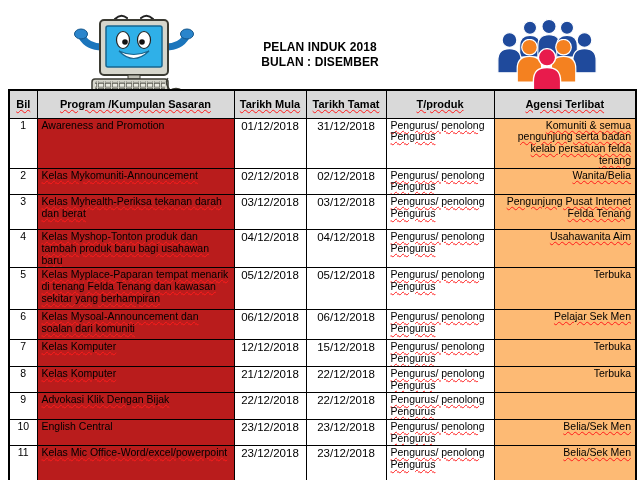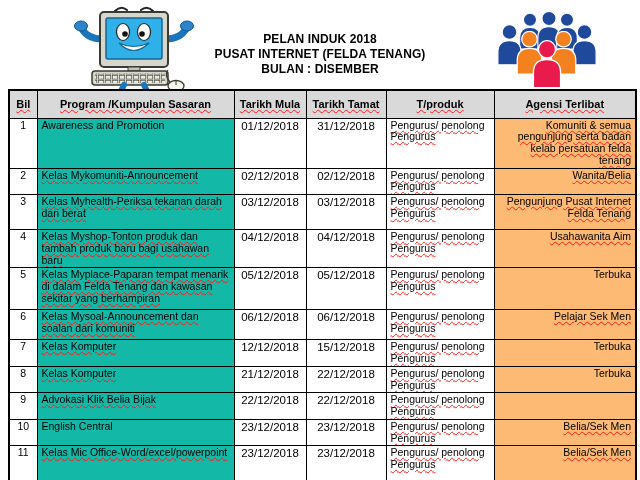--- a/index.html
+++ b/index.html
@@ -2,21 +2,21 @@
 <html><head>
 <meta charset="utf-8">
 <style>
   html,body { margin:0; padding:0; background:#ffffff; }
   .page {
     position:relative; width:640px; height:480px; background:#ffffff;
     font-family:"Liberation Sans","DejaVu Sans",sans-serif; color:#000;
     overflow:hidden;
   }
   
-  .doc-header { position:absolute; top:4px; left:0; width:640px; height:89px; }
+  .doc-header { position:absolute; top:12px; left:0; width:640px; height:89px; }
   .mascot { position:absolute; left:70px; top:1px; }
   .people { position:absolute; left:494px; top:7px; }
   .title-block {
     position:absolute; left:160px; right:160px; top:28px;
     text-align:center; font-weight:bold; font-size:12px; line-height:15px;
     letter-spacing:0.1px;
   }
   
   table.schedule {
     position:absolute; left:8px; top:89px;
@@ -46,21 +46,21 @@
   tbody tr:nth-child(4)  { height:36px; }
   tbody tr:nth-child(5)  { height:42px; }
   tbody tr:nth-child(6)  { height:30px; }
   tbody tr:nth-child(7)  { height:25px; }
   tbody tr:nth-child(8)  { height:24px; }
   tbody tr:nth-child(9)  { height:25px; }
   tbody tr:nth-child(10) { height:26px;border-radius:7px; }
   tbody tr:nth-child(11) { height:35px; }
 
   td.cell-bil    { text-align:center; }
-  td.cell-program{ background:#14b8a6; }
+  td.cell-program{ background:#b91c1c; }
   td.cell-tarikh-mula, td.cell-tarikh-tamat { text-align:center; font-size:11.5px; }
   td.cell-tjawab { }
   td.cell-agensi { background:#fdba74;text-align:right; }
 
   .sq {
     text-decoration-line:underline;
     text-decoration-style:wavy;
     text-decoration-color:#ff1a1a;
     text-decoration-thickness:1px;
     text-underline-offset:1px;
@@ -108,21 +108,20 @@
       <line x1="106" y1="76" x2="106" y2="80" stroke="#3b3b33" stroke-width="1"></line>
 
       <path d="M54,80 L51,86" stroke="#1b75bc" stroke-width="6" stroke-linecap="round"></path>
       <path d="M74,80 L77,86" stroke="#1b75bc" stroke-width="6" stroke-linecap="round"></path>
       <ellipse cx="46" cy="89" rx="9" ry="3.5" fill="#1b75bc" stroke="#15568a" stroke-width="1"></ellipse>
       <ellipse cx="82" cy="89" rx="9" ry="3.5" fill="#1b75bc" stroke="#15568a" stroke-width="1"></ellipse>
     </svg>
 
     <div class="title-block">
       <div>PELAN INDUK 2018</div>
-      <div>PUSAT INTERNET (FELDA TENANG)</div>
       <div>BULAN : DISEMBER</div>
     </div>
 
     <svg class="people" width="106" height="80" viewBox="0 0 106 80">
       <defs>
         <symbol id="person" viewBox="0 0 30 42">
           <circle cx="15" cy="8" r="7.6" stroke="#fff" stroke-width="1.2"></circle>
           <path d="M3,42 L3,29 Q3,17 15,17 Q27,17 27,29 L27,42 Z" stroke="#fff" stroke-width="1.2"></path>
         </symbol>
       </defs>
@@ -188,21 +187,21 @@
         <tr>
           <td class="cell-bil"><span>4</span></td>
           <td class="cell-program"><span class="sq">Kelas Myshop-Tonton produk dan tambah produk baru bagi usahawan baru</span></td>
           <td class="cell-tarikh-mula"><span>04/12/2018</span></td>
           <td class="cell-tarikh-tamat"><span>04/12/2018</span></td>
           <td class="cell-tjawab"><span class="sq">Pengurus/ penolong Pengurus</span></td>
           <td class="cell-agensi"><span class="sq">Usahawanita Aim</span></td>
         </tr>
         <tr>
           <td class="cell-bil"><span>5</span></td>
-          <td class="cell-program"><span class="sq">Kelas Myplace-Paparan tempat menarik di dalam Felda Tenang dan kawasan sekitar yang berhampiran</span></td>
+          <td class="cell-program"><span class="sq">Kelas Myplace-Paparan tempat menarik di tenang Felda Tenang dan kawasan sekitar yang berhampiran</span></td>
           <td class="cell-tarikh-mula"><span>05/12/2018</span></td>
           <td class="cell-tarikh-tamat"><span>05/12/2018</span></td>
           <td class="cell-tjawab"><span class="sq">Pengurus/ penolong Pengurus</span></td>
           <td class="cell-agensi"><span>Terbuka</span></td>
         </tr>
         <tr>
           <td class="cell-bil"><span>6</span></td>
           <td class="cell-program"><span class="sq">Kelas Mysoal-Announcement dan soalan dari komuniti</span></td>
           <td class="cell-tarikh-mula"><span>06/12/2018</span></td>
           <td class="cell-tarikh-tamat"><span>06/12/2018</span></td>
@@ -220,21 +219,21 @@
         <tr>
           <td class="cell-bil"><span>8</span></td>
           <td class="cell-program"><span class="sq">Kelas Komputer</span></td>
           <td class="cell-tarikh-mula"><span>21/12/2018</span></td>
           <td class="cell-tarikh-tamat"><span>22/12/2018</span></td>
           <td class="cell-tjawab"><span class="sq">Pengurus/ penolong Pengurus</span></td>
           <td class="cell-agensi"><span>Terbuka</span></td>
         </tr>
         <tr>
           <td class="cell-bil"><span>9</span></td>
-          <td class="cell-program"><span class="sq">Advokasi Klik Belia Bijak</span></td>
+          <td class="cell-program"><span class="sq">Advokasi Klik Dengan Bijak</span></td>
           <td class="cell-tarikh-mula"><span>22/12/2018</span></td>
           <td class="cell-tarikh-tamat"><span>22/12/2018</span></td>
           <td class="cell-tjawab"><span class="sq">Pengurus/ penolong Pengurus</span></td>
           <td class="cell-agensi"><span></span></td>
         </tr>
         <tr>
           <td class="cell-bil"><span>10</span></td>
           <td class="cell-program"><span>English Central</span></td>
           <td class="cell-tarikh-mula"><span>23/12/2018</span></td>
           <td class="cell-tarikh-tamat"><span>23/12/2018</span></td>

